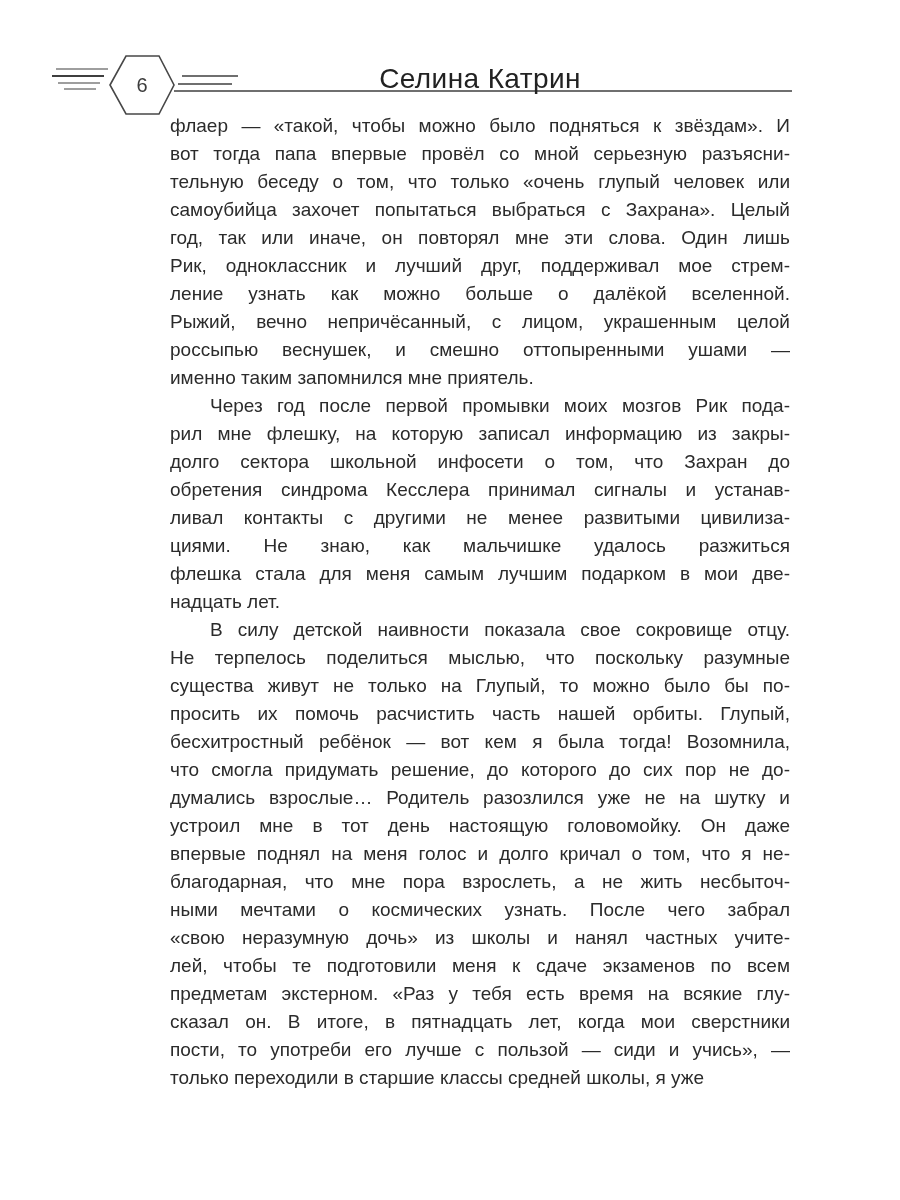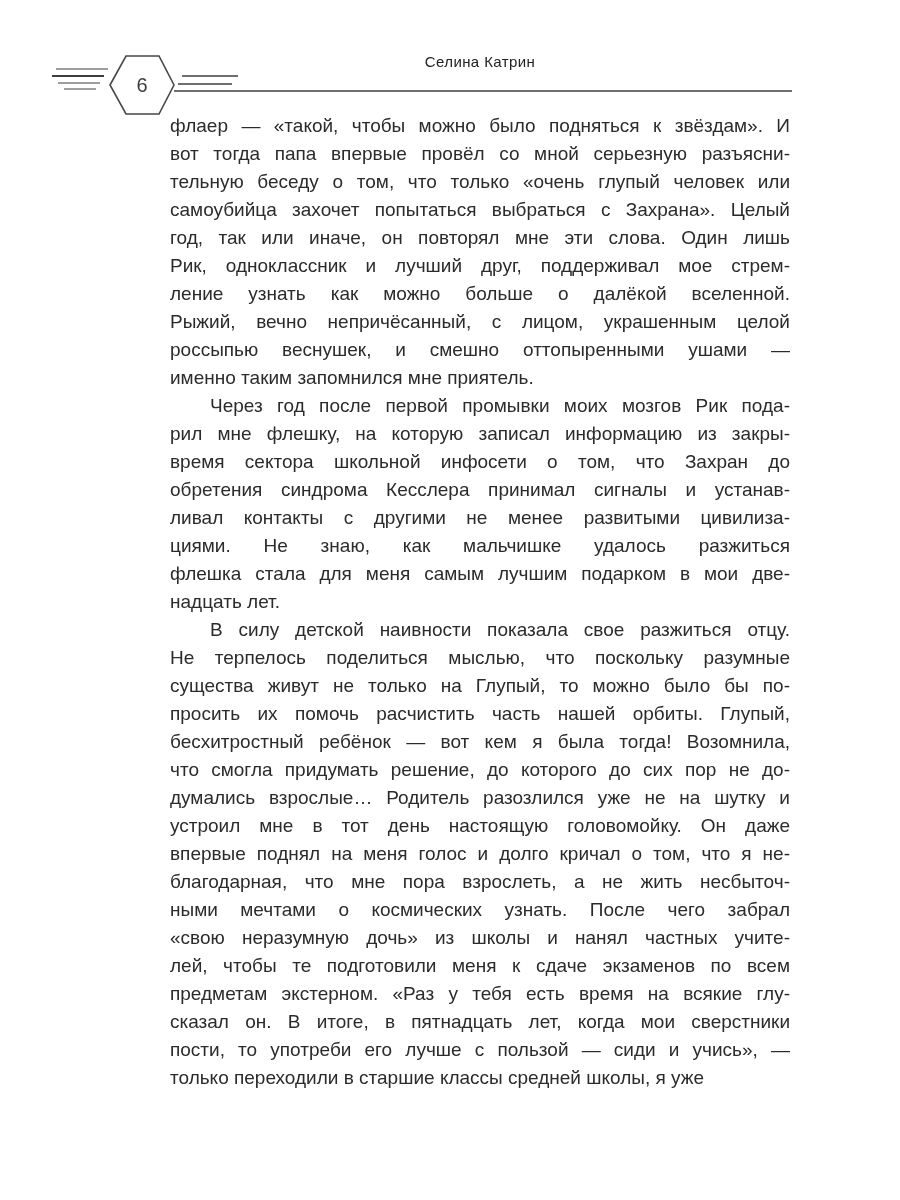--- a/index.html
+++ b/index.html
@@ -29,24 +29,24 @@
     position: absolute;
     left: 110px; top: 71px;
     width: 64px; height: 28px;
     line-height: 28px;
     text-align: center;
     font-size: 20px;
     color: #3c3c3c;
   }
   .running-head {
     position: absolute;
-    left: 170px; top: 53px;
+    left: 170px; top: 63px;
     width: 620px;
     text-align: center;
-    font-size: 15px;
+    font-size: 28px;
     letter-spacing: 0.4px;
     color: #222222;
   }
   main {
     position: absolute;
     top: 112px; left: 170px;
     width: 620px;
   }
   .para { margin: 0; }
   .line {
@@ -100,29 +100,29 @@
         <div class="line">год, так или иначе, он повторял мне эти слова. Один лишь</div>
         <div class="line">Рик, одноклассник и лучший друг, поддерживал мое стрем-</div>
         <div class="line">ление узнать как можно больше о далёкой вселенной.</div>
         <div class="line">Рыжий, вечно непричёсанный, с лицом, украшенным целой</div>
         <div class="line">россыпью веснушек, и смешно оттопыренными ушами —</div>
         <div class="line last">именно таким запомнился мне приятель.</div>
       </div>
       <div class="para">
         <div class="line indent">Через год после первой промывки моих мозгов Рик пода-</div>
         <div class="line">рил мне флешку, на которую записал информацию из закры-</div>
-        <div class="line">время сектора школьной инфосети о том, что Захран до</div>
+        <div class="line">долго сектора школьной инфосети о том, что Захран до</div>
         <div class="line">обретения синдрома Кесслера принимал сигналы и устанав-</div>
         <div class="line">ливал контакты с другими не менее развитыми цивилиза-</div>
         <div class="line">циями. Не знаю, как мальчишке удалось разжиться</div>
         <div class="line">флешка стала для меня самым лучшим подарком в мои две-</div>
         <div class="line last">надцать лет.</div>
       </div>
       <div class="para">
-        <div class="line indent">В силу детской наивности показала свое разжиться отцу.</div>
+        <div class="line indent">В силу детской наивности показала свое сокровище отцу.</div>
         <div class="line">Не терпелось поделиться мыслью, что поскольку разумные</div>
         <div class="line">существа живут не только на Глупый, то можно было бы по-</div>
         <div class="line">просить их помочь расчистить часть нашей орбиты. Глупый,</div>
         <div class="line">бесхитростный ребёнок — вот кем я была тогда! Возомнила,</div>
         <div class="line">что смогла придумать решение, до которого до сих пор не до-</div>
         <div class="line">думались взрослые… Родитель разозлился уже не на шутку и</div>
         <div class="line">устроил мне в тот день настоящую головомойку. Он даже</div>
         <div class="line">впервые поднял на меня голос и долго кричал о том, что я не-</div>
         <div class="line">благодарная, что мне пора взрослеть, а не жить несбыточ-</div>
         <div class="line">ными мечтами о космических узнать. После чего забрал</div>

